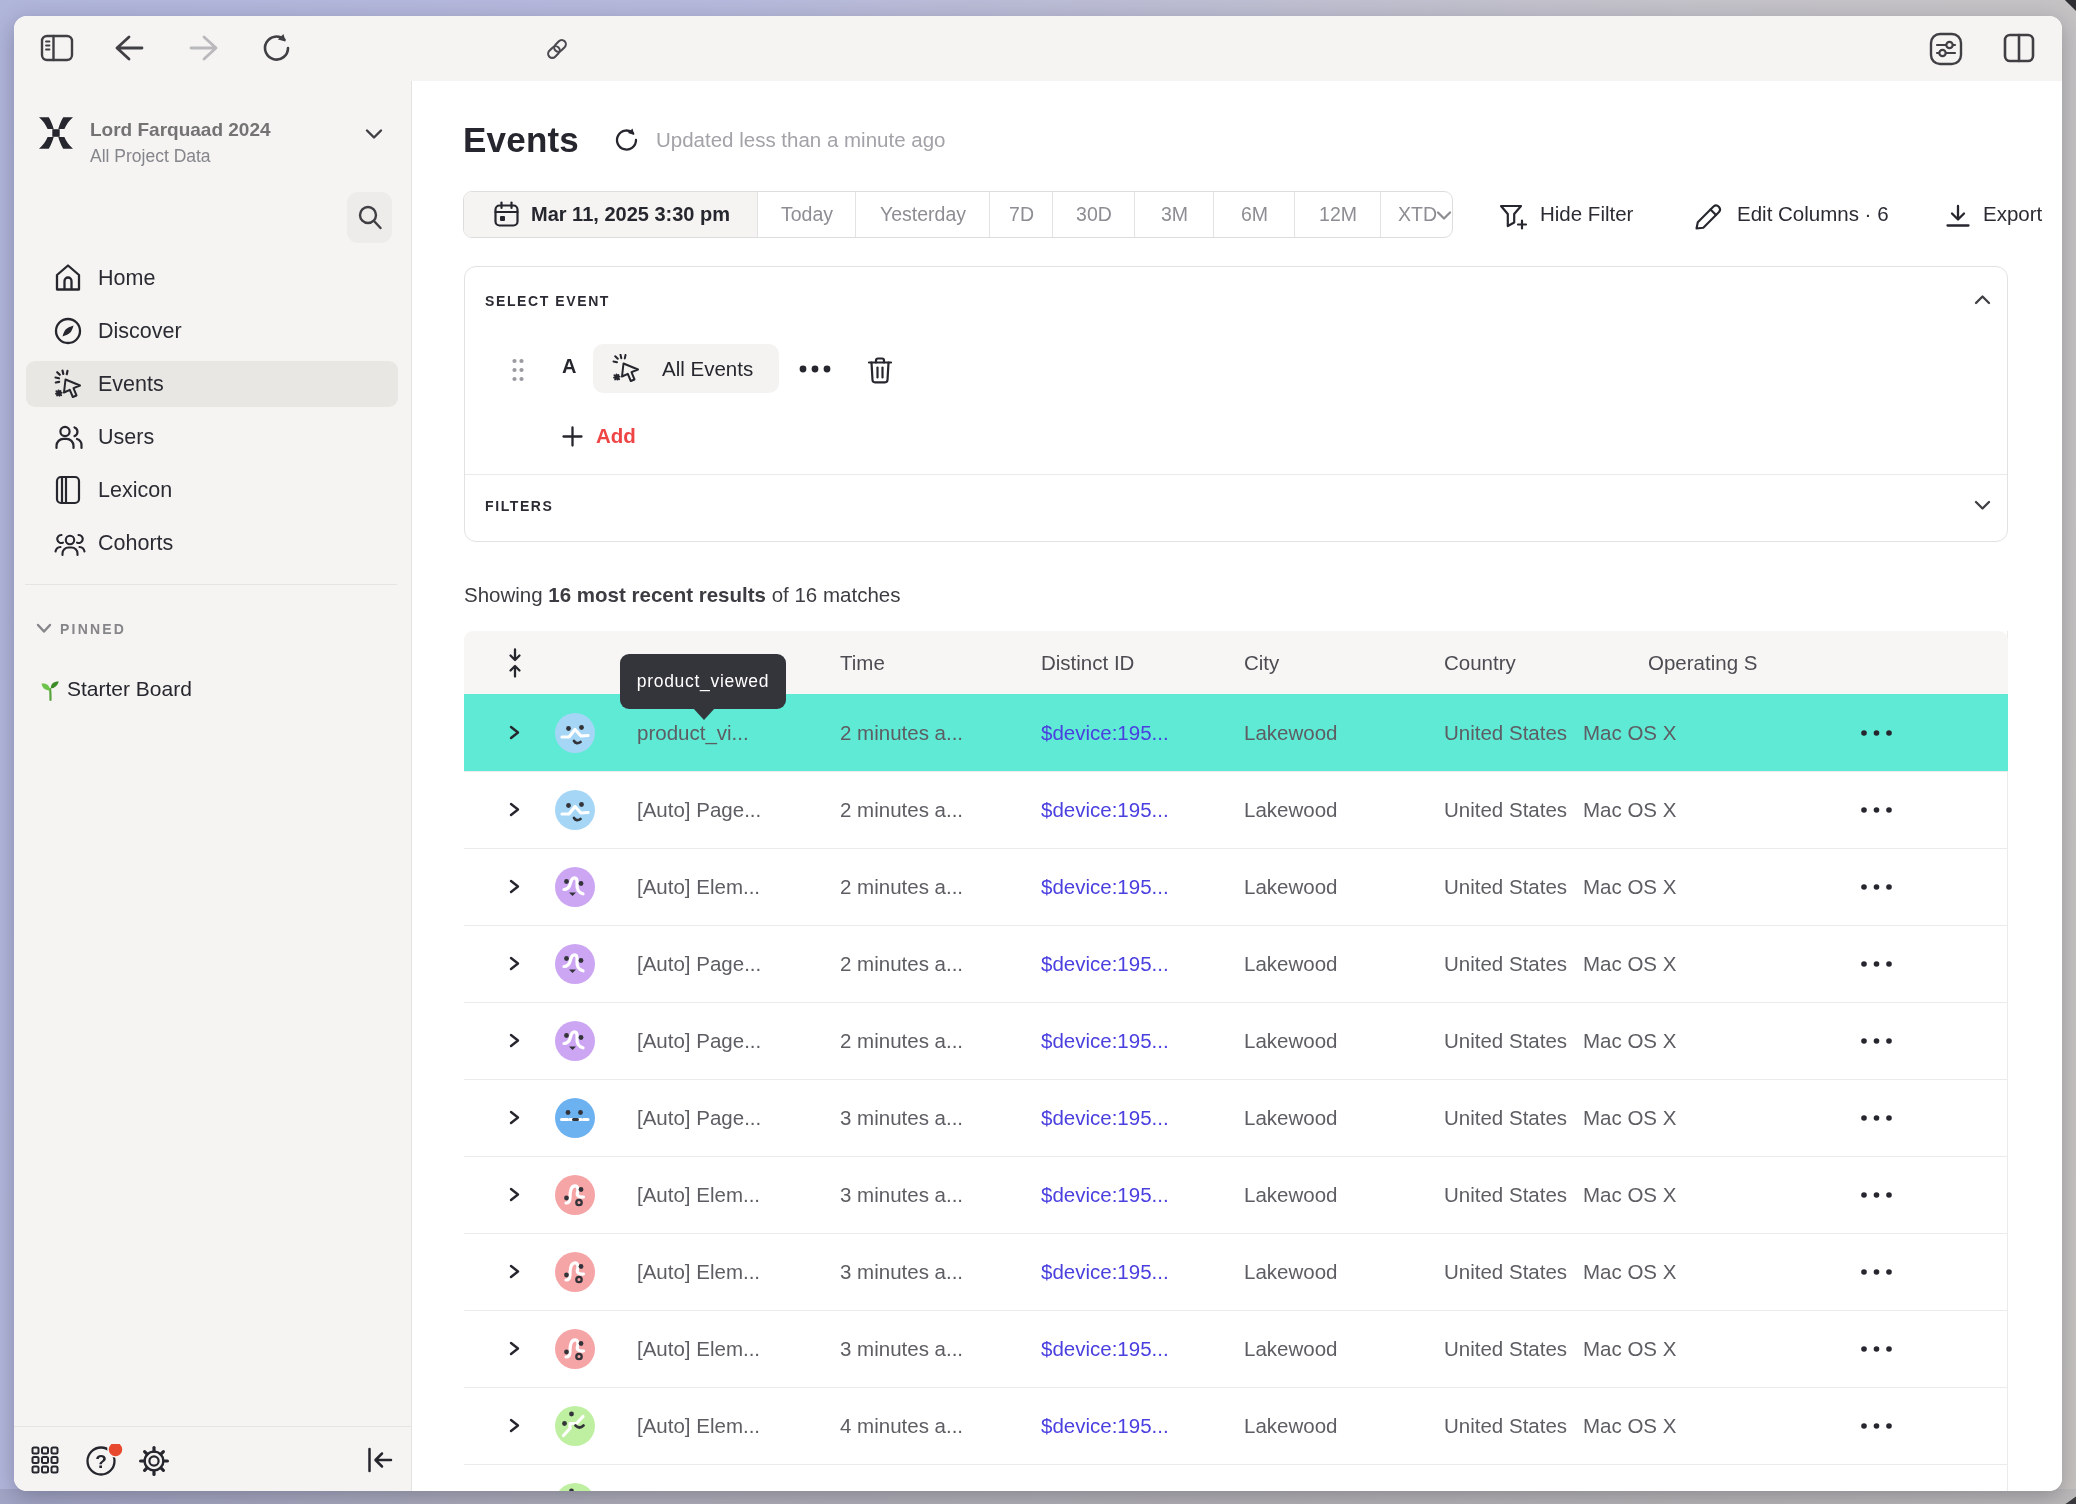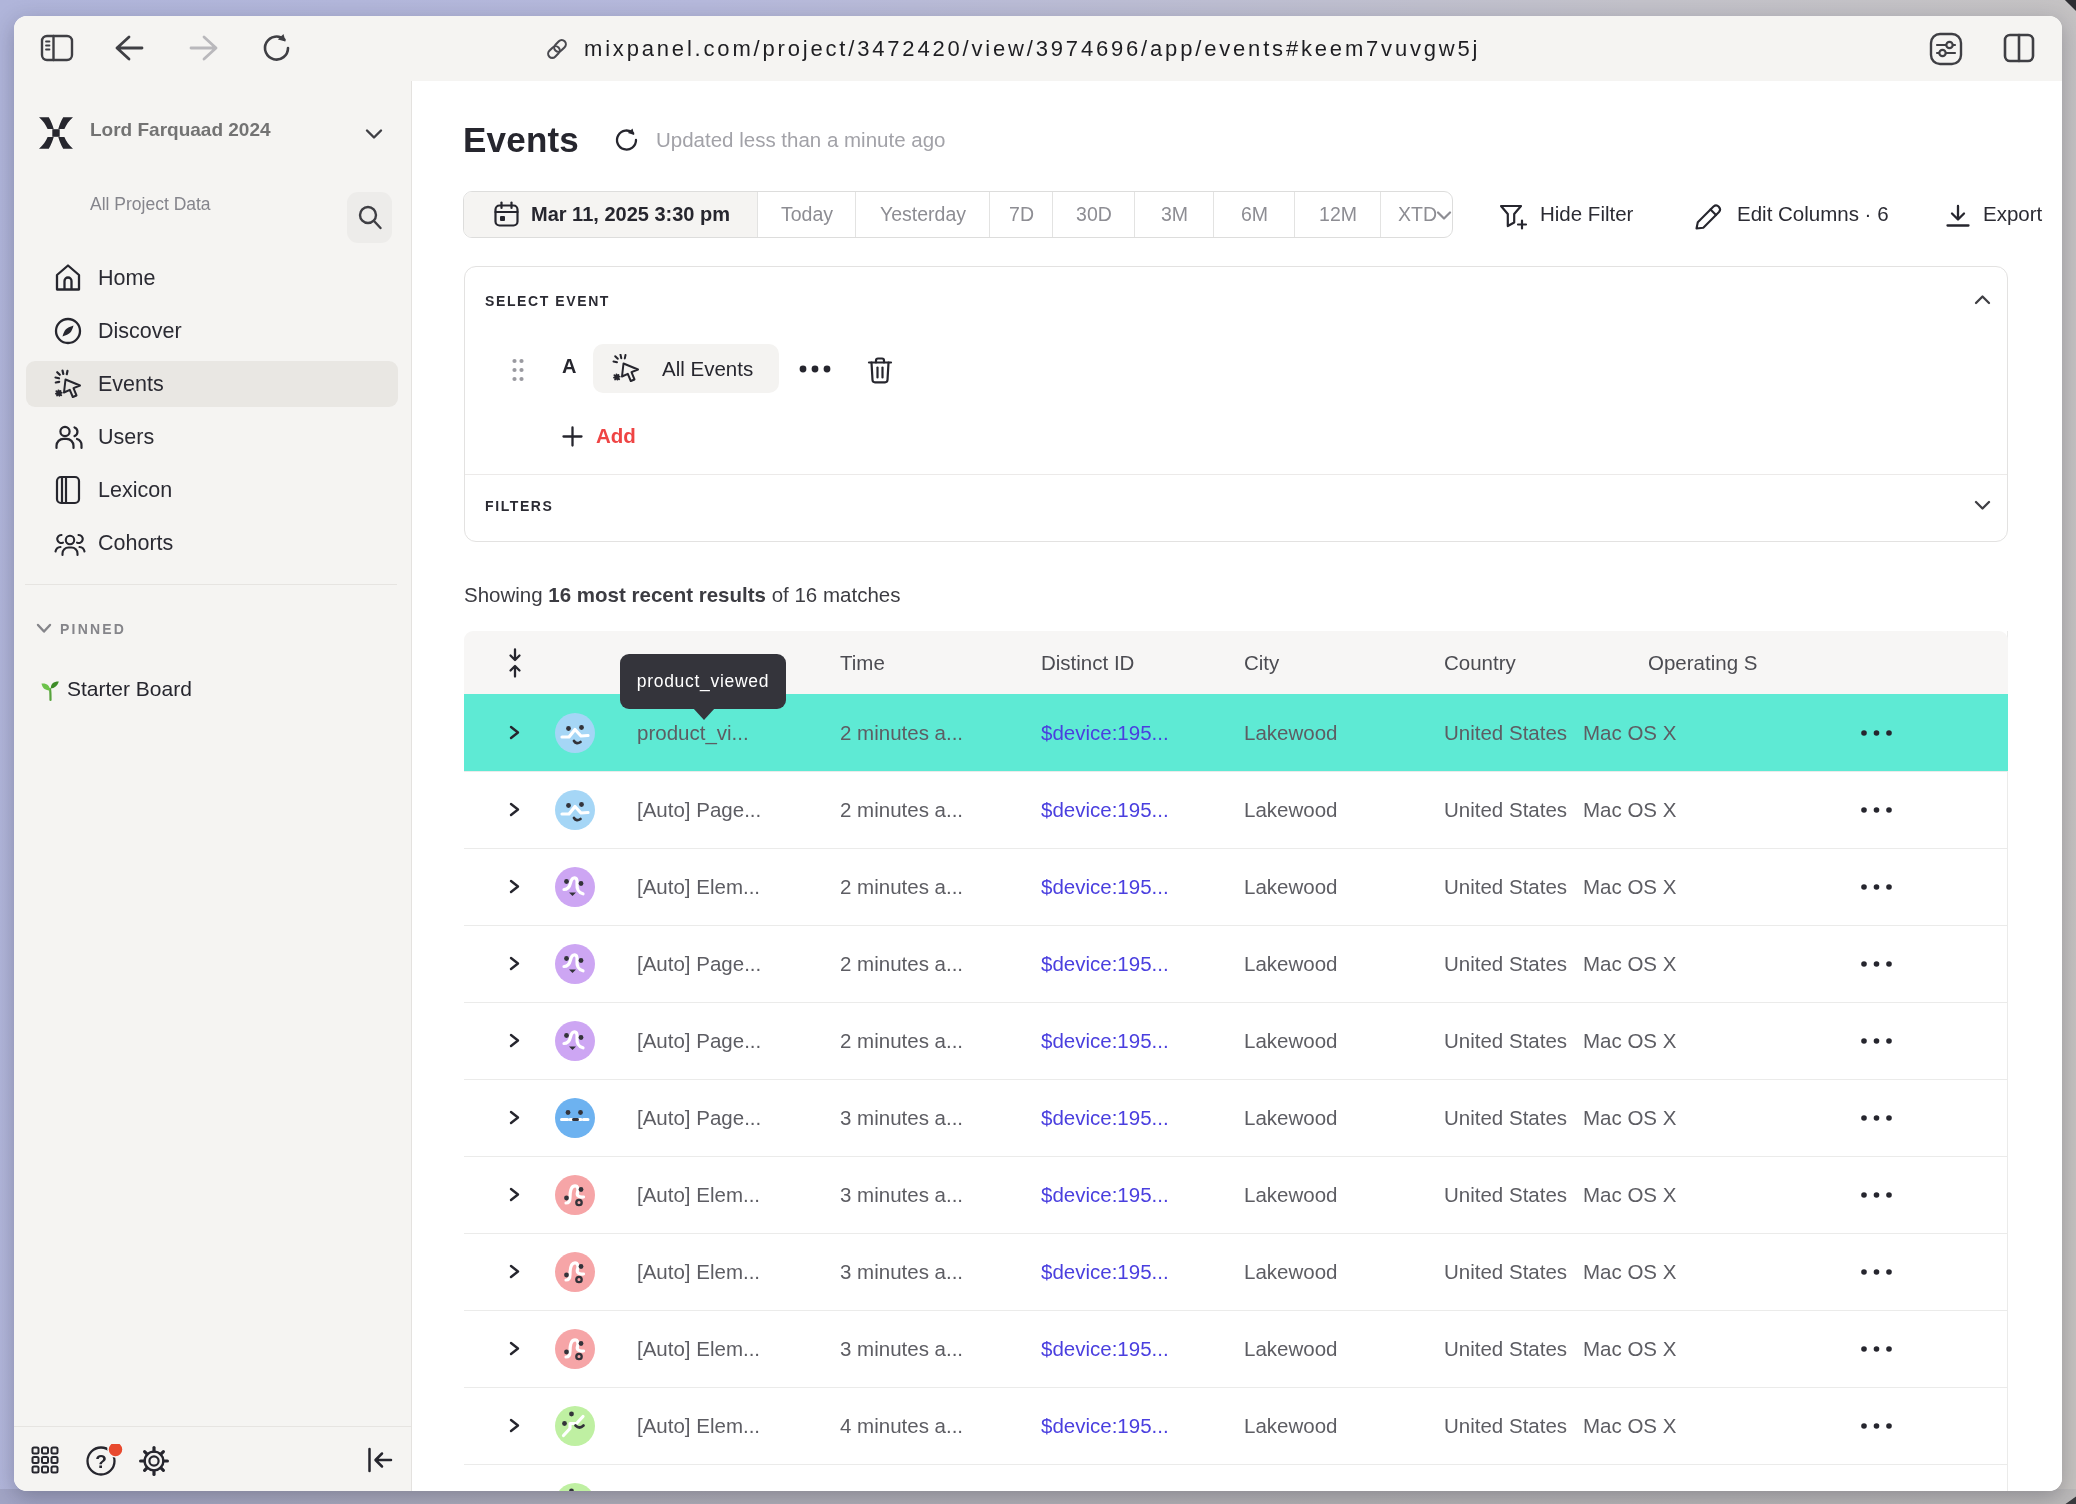--- a/index.html
+++ b/index.html
@@ -9,21 +9,21 @@
 .dk2{position:absolute;bottom:0;right:0;width:14px;height:10px;background:#3a3a3e;clip-path:polygon(100% 25%,100% 100%,25% 100%);}
 .win{position:absolute;left:14px;top:16px;width:2048px;height:1475px;border-radius:13px;background:#fff;overflow:hidden;box-shadow:0 6px 22px rgba(20,20,40,.28);}
 .toolbar{position:absolute;left:0;top:0;width:100%;height:65px;background:#f5f4f2;}
 .sidebar{position:absolute;left:0;top:65px;width:397px;bottom:0;background:#f5f4f2;border-right:1px solid #e4e2df;}
 .main{position:absolute;left:398px;top:65px;right:0;bottom:0;background:#fff;}
 svg{display:block;}
 .ic{fill:none;stroke-linecap:round;stroke-linejoin:round;}.ic:not([stroke]){stroke:#3f3f44;}.ic:not([stroke-width]){stroke-width:2;}
 .url{position:absolute;top:0;left:570px;height:65px;line-height:65px;font-size:22px;color:#1e1e22;letter-spacing:2.82px;}
 
 .ws-name{position:absolute;left:76px;top:38px;font-size:19px;font-weight:bold;color:#737373;}
-.ws-sub{position:absolute;left:76px;top:65px;font-size:17.5px;color:#85858c;margin-top:48px;}
+.ws-sub{position:absolute;left:76px;top:65px;font-size:17.5px;color:#85858c;}
 .newbtn{position:absolute;left:13px;top:109px;width:306px;height:55px;background:#fff;border-radius:12px;box-shadow:0 1px 3px rgba(0,0,0,.09),0 0 0 1px rgba(0,0,0,.035);}
 .newbtn span{position:absolute;left:65px;top:0;line-height:55px;font-size:21px;font-weight:bold;color:#26262e;}
 .schbtn{position:absolute;left:333px;top:111px;width:45px;height:51px;background:#edecea;border-radius:11px;}
 .nav{position:absolute;left:12px;width:372px;height:46px;border-radius:9px;}
 .nav span{position:absolute;left:72px;top:0;line-height:46px;font-size:21.5px;color:#2b2b33;}
 .nav svg{position:absolute;left:27px;top:7px;}
 .nav.sel{background:#e9e7e3;}
 .sdiv{position:absolute;left:11px;width:372px;border-top:1px solid #e6e4e1;}
 .pinned{position:absolute;left:46px;top:540px;font-size:14px;font-weight:bold;letter-spacing:2.2px;color:#85858a;}
 .starter{position:absolute;left:53px;top:596px;font-size:21px;color:#26262e;}
@@ -79,21 +79,20 @@
     <svg class="ab" style="left:247px;top:17px" width="32" height="30" viewBox="0 0 32 30">
         <path class="ic" stroke-width="2.6" d="M27 15 A11.5 11.5 0 1 1 23.5 6.8"></path>
         <path d="M22.5 1 L24.5 8.6 L16.9 6.4 Z" fill="#3f3f44"></path>
       </svg>
     <svg class="ab" style="left:530px;top:20px" width="26" height="26" viewBox="0 0 26 26">
         <g transform="rotate(-45 13 13)" fill="none" stroke="#4a4a50" stroke-width="2.1">
           <rect x="2.2" y="8.9" width="13" height="8.2" rx="4.1"></rect>
           <rect x="10.8" y="8.9" width="13" height="8.2" rx="4.1"></rect>
         </g>
       </svg>
-    <div class="url">mixpanel.com/project/3472420/view/3974696/app/events#keem7vuvgw5j</div>
     <svg class="ab" style="left:1914px;top:15px" width="36" height="36" viewBox="0 0 36 36">
         <rect class="ic" x="3" y="3" width="30" height="30" rx="9" stroke-width="2.4"></rect>
         <line class="ic" x1="9" y1="14" x2="27" y2="14" stroke-width="2.2"></line>
         <line class="ic" x1="9" y1="22" x2="27" y2="22" stroke-width="2.2"></line>
         <circle cx="21.5" cy="14" r="3.2" fill="#f5f4f2" stroke="#3f3f44" stroke-width="2.2"></circle>
         <circle cx="14.5" cy="22" r="3.2" fill="#f5f4f2" stroke="#3f3f44" stroke-width="2.2"></circle>
       </svg>
     <svg class="ab" style="left:1988px;top:16px" width="34" height="32" viewBox="0 0 34 32">
         <rect class="ic" x="3" y="3" width="28" height="26" rx="5" stroke-width="2.6"></rect>
         <line class="ic" x1="17" y1="3" x2="17" y2="29" stroke-width="2.6"></line>

